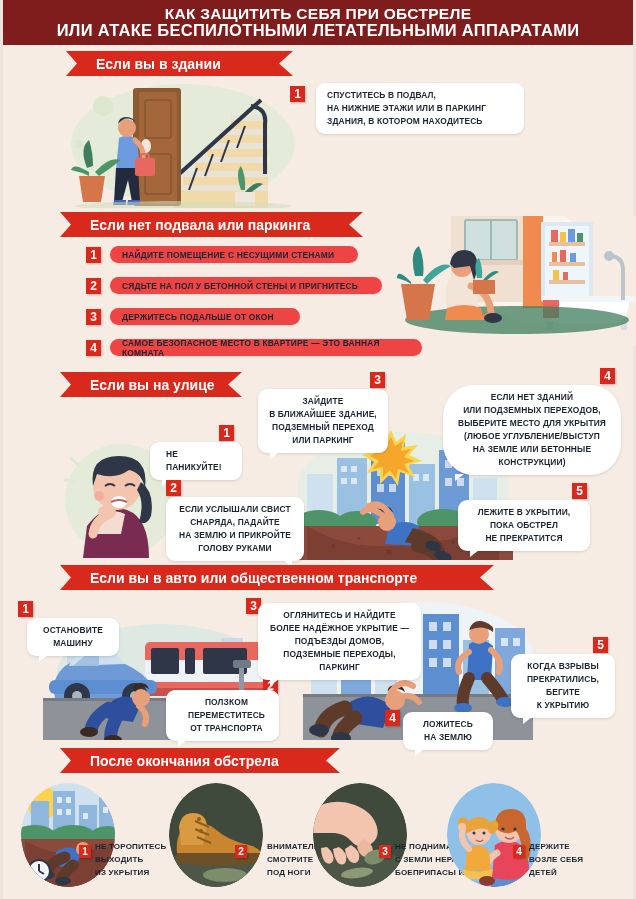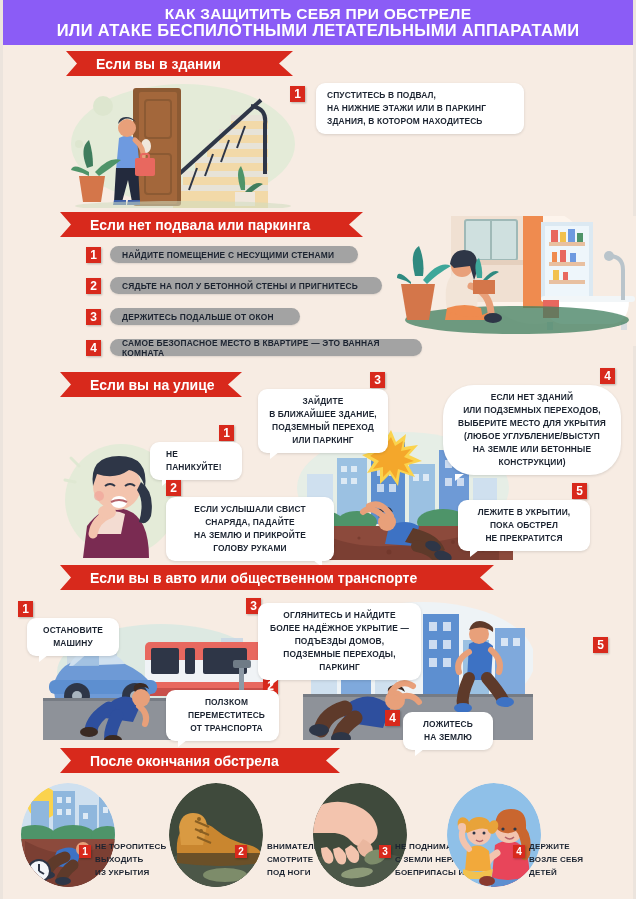--- a/index.html
+++ b/index.html
@@ -13,21 +13,21 @@
   .page{
     position:absolute;inset:0;
     background:#f7ece3;
     border-left:3px solid #ece4dd;
     border-right:3px solid #ece4dd;
     box-sizing:border-box;
   }
   
   .header{
     position:absolute;left:0;top:0;width:100%;height:45px;
-    background:#8b5cf6;
+    background:#7f1d1d;
     display:flex;flex-direction:column;align-items:center;justify-content:center;
     box-sizing:border-box;
   }
   .header .ln{
     color:#ffffff;font-weight:bold;letter-spacing:.3px;
     text-align:center;line-height:1.04;
   }
   .header .ln1{font-size:15.5px;}
   .header .ln2{font-size:16.5px;}
   
@@ -73,21 +73,21 @@
   .card.ctr{text-align:center;}
   .card.tail-bl::after{
     content:"";position:absolute;left:12px;bottom:-6px;
     border-left:9px solid #fff;border-bottom:7px solid transparent;
   }
   .card.tail-br::after{
     content:"";position:absolute;right:12px;bottom:-6px;
     border-right:9px solid #fff;border-bottom:7px solid transparent;
   }
   .rowcard{
-    position:absolute;background:#a3a3a3;border-radius:9px;
+    position:absolute;background:#ef4444;border-radius:9px;
     color:#1b2330;font-weight:bold;font-size:8.4px;
     display:flex;align-items:center;padding:0 12px;
     height:17px;box-sizing:border-box;
     box-shadow:0 1px 2px rgba(0,0,0,.10);
     letter-spacing:.2px;
   }
   
   .ill{position:absolute;overflow:hidden;}
   .circ{position:absolute;border-radius:50%;overflow:hidden;}
   .cap{
@@ -357,21 +357,21 @@
         <ellipse cx="150" cy="126" rx="9" ry="5" fill="#2e3647" transform="rotate(18 150 126)"></ellipse>
         <ellipse cx="140" cy="116" rx="8" ry="5" fill="#2e3647" transform="rotate(18 140 116)"></ellipse>
       </g>
     </svg>
   </div>
 
   <div class="num" style="left:216px;top:425px;">1</div>
   <div class="card tail-bl" style="left:147px;top:442px;width:92px;padding-left:16px;">НЕ ПАНИКУЙТЕ!</div>
 
   <div class="num" style="left:163px;top:480px;">2</div>
-  <div class="card ctr tail-br" style="left:163px;top:497px;width:168px;white-space:pre-line;">ЕСЛИ УСЛЫШАЛИ СВИСТ
+  <div class="card ctr tail-br" style="left:163px;top:497px;width:138px;white-space:pre-line;">ЕСЛИ УСЛЫШАЛИ СВИСТ
 СНАРЯДА, ПАДАЙТЕ
 НА ЗЕМЛЮ И ПРИКРОЙТЕ
 ГОЛОВУ РУКАМИ</div>
 
   <div class="num" style="left:367px;top:372px;">3</div>
   <div class="card ctr tail-bl" style="left:255px;top:389px;width:130px;white-space:pre-line;">ЗАЙДИТЕ
 В БЛИЖАЙШЕЕ ЗДАНИЕ,
 ПОДЗЕМНЫЙ ПЕРЕХОД
 ИЛИ ПАРКИНГ</div>
 
@@ -518,20 +518,24 @@
 БОЛЕЕ НАДЁЖНОЕ УКРЫТИЕ —
 ПОДЪЕЗДЫ ДОМОВ,
 ПОДЗЕМНЫЕ ПЕРЕХОДЫ,
 ПАРКИНГ</div>
 
   <div class="num" style="left:382px;top:710px;">4</div>
   <div class="card ctr tail-bl" style="left:400px;top:712px;width:90px;white-space:pre-line;">ЛОЖИТЕСЬ
 НА ЗЕМЛЮ</div>
 
   <div class="num" style="left:590px;top:637px;">5</div>
+  <div class="card ctr tail-bl" style="left:508px;top:654px;width:104px;white-space:pre-line;">КОГДА ВЗРЫВЫ
+ПРЕКРАТИЛИСЬ,
+БЕГИТЕ
+К УКРЫТИЮ</div>
 
   <div class="banner" style="left:57px;top:748px;width:280px;">
     <span>После окончания обстрела</span>
   </div>
 
   <div class="circ" style="left:18px;top:783px;width:94px;height:104px;">
     <svg width="94" height="104" viewBox="0 0 94 104">
       <defs>
           <clipPath id="c1">
             <ellipse cx="47" cy="52" rx="47" ry="52"></ellipse>

